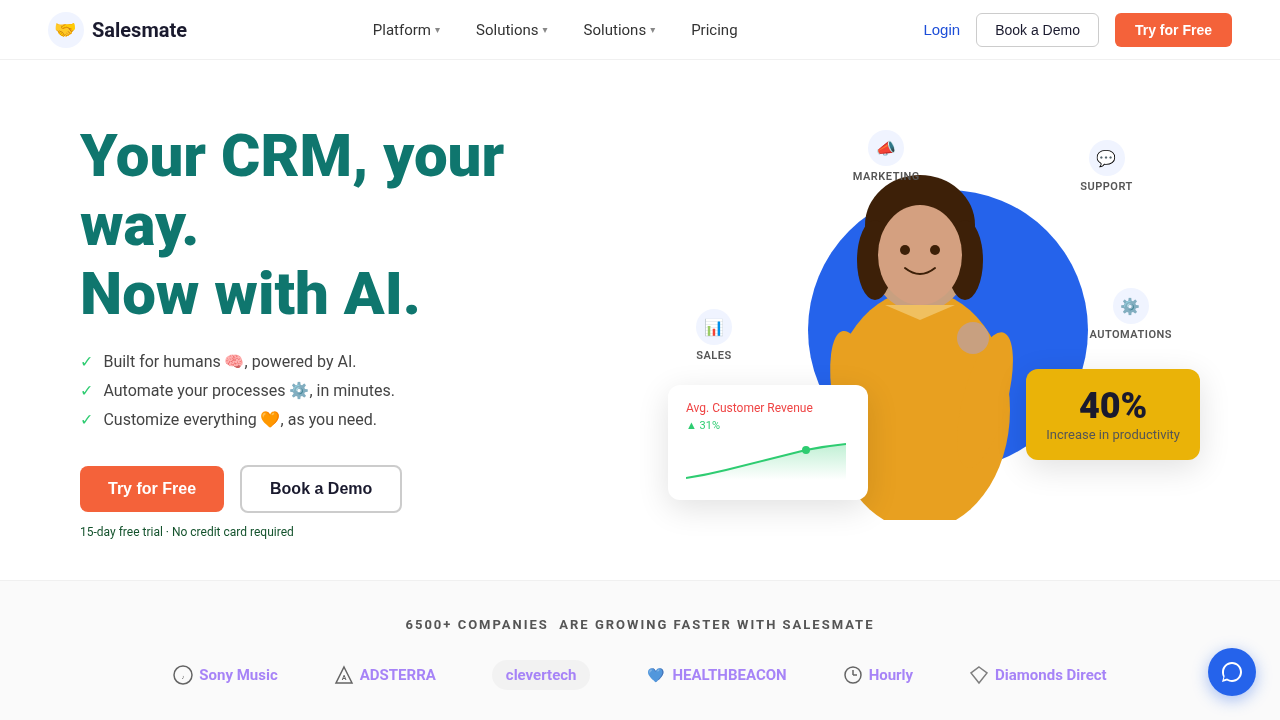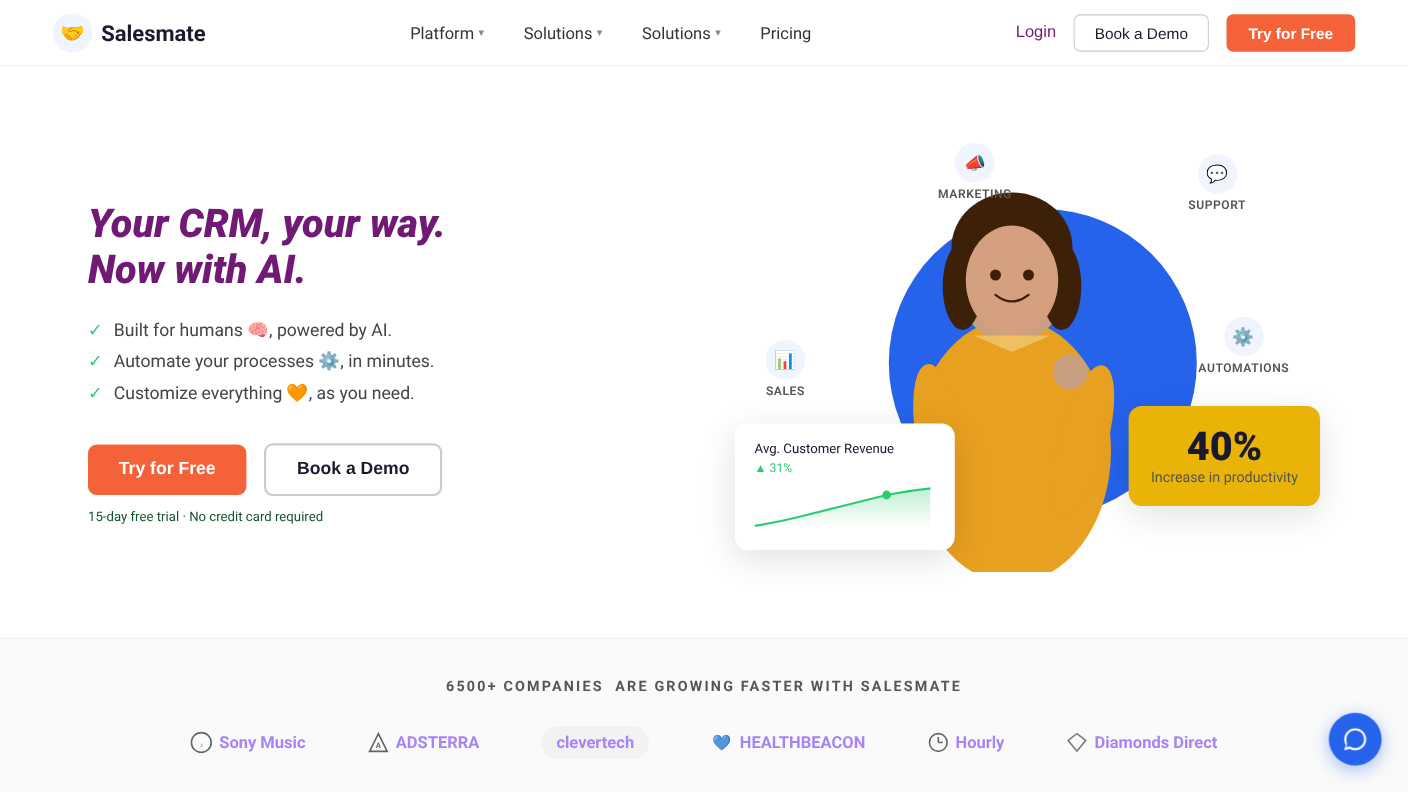--- a/index.html
+++ b/index.html
@@ -11,31 +11,31 @@
       padding: 0 48px; height: 60px; border-bottom: 1px solid #f0f0f0;
       position: sticky; top: 0; background: #fff; z-index: 100;
     }
     .nav-logo { display: flex; align-items: center; gap: 8px; cursor: pointer; }
     .nav-logo-icon { width: 36px; height: 36px; }
     .nav-logo-text { font-size: 20px; font-weight: 700; color: #1a1a2e; }
     .nav-links { display: flex; align-items: center; gap: 36px; }
     .nav-link { font-size: 15px; color: #333; cursor: pointer; display: flex; align-items: center; gap: 4px; }
     .chevron { font-size: 10px; color: #888; }
     .nav-actions { display: flex; align-items: center; gap: 16px; }
-    .btn-login { font-size: 15px; color: #701a75; cursor: pointer; background: none; border: none; }
+    .btn-login { font-size: 15px; color: #1d4ed8; cursor: pointer; background: none; border: none; }
     .btn-demo { font-size: 14px; color: #1a1a2e; cursor: pointer; background: none; border: 1.5px solid #ccc; border-radius: 6px; padding: 8px 18px; }
     .btn-try { font-size: 14px; color: #fff; cursor: pointer; background: #f4623a; border: none; border-radius: 6px; padding: 9px 20px; font-weight: 600; }
 
     
     .hero {
       display: flex; align-items: center; justify-content: space-between;
       padding: 60px 80px 40px 80px; min-height: 520px; position: relative;
     }
     .hero-left { flex: 0 0 48%; max-width: 48%; }
-    .hero-title { font-size: 36px; font-weight: 900; line-height: 1.15; color: #701a75; margin-bottom: 24px; font-style: italic; }
+    .hero-title { font-size: 60px; font-weight: 900; line-height: 1.15; color: #0f766e; margin-bottom: 24px; }
     .hero-features { list-style: none; margin-bottom: 36px; }
     .hero-features li { display: flex; align-items: center; gap: 10px; font-size: 16px; color: #444; margin-bottom: 10px; }
     .check-icon { color: #2ecc71; font-size: 16px; }
     .hero-buttons { display: flex; gap: 16px; align-items: center; margin-bottom: 12px; }
     .btn-try-hero { background: #f4623a; color: #fff; border: none; border-radius: 8px; padding: 14px 28px; font-size: 16px; font-weight: 700; cursor: pointer; }
     .btn-demo-hero { background: #fff; color: #1a1a2e; border: 2px solid #ccc; border-radius: 8px; padding: 13px 28px; font-size: 16px; font-weight: 600; cursor: pointer; }
     .hero-disclaimer { font-size: 12px; color: #14532d; }
 
     
     .hero-right { flex: 0 0 50%; max-width: 50%; position: relative; height: 420px; }
@@ -56,21 +56,21 @@
     .fl-automations { top: 40%; right: 5%; }
     .fl-sandy { top: 63%; left: 10%; }
     .fl-insights { top: 67%; right: 8%; }
 
     
     .card-revenue {
       position: absolute; bottom: 40px; left: 5%; z-index: 20;
       background: #fff; border-radius: 12px; padding: 16px 18px;
       box-shadow: 0 8px 32px rgba(0,0,0,0.12); min-width: 200px;
     }
-    .card-revenue-title { font-size: 12px; color: #0f172a; margin-bottom: 4px; }
+    .card-revenue-title { font-size: 12px; color: #ef4444; margin-bottom: 4px; }
     .card-revenue-amount { font-size: 22px; font-weight: 800; color: #1a1a2e; }
     .card-revenue-badge { font-size: 11px; color: #2ecc71; display: flex; align-items: center; gap: 4px; margin-bottom: 8px; }
     .mini-chart { width: 160px; height: 40px; }
 
     .card-productivity {
       position: absolute; bottom: 80px; right: 0%; z-index: 20;
       background: #eab308; border-radius: 12px; padding: 16px 20px;
       box-shadow: 0 8px 32px rgba(0,0,0,0.12); min-width: 130px; text-align: center; margin-left: 18px;
     }
     .card-prod-pct { font-size: 36px; font-weight: 900; color: #1a1a2e; }

